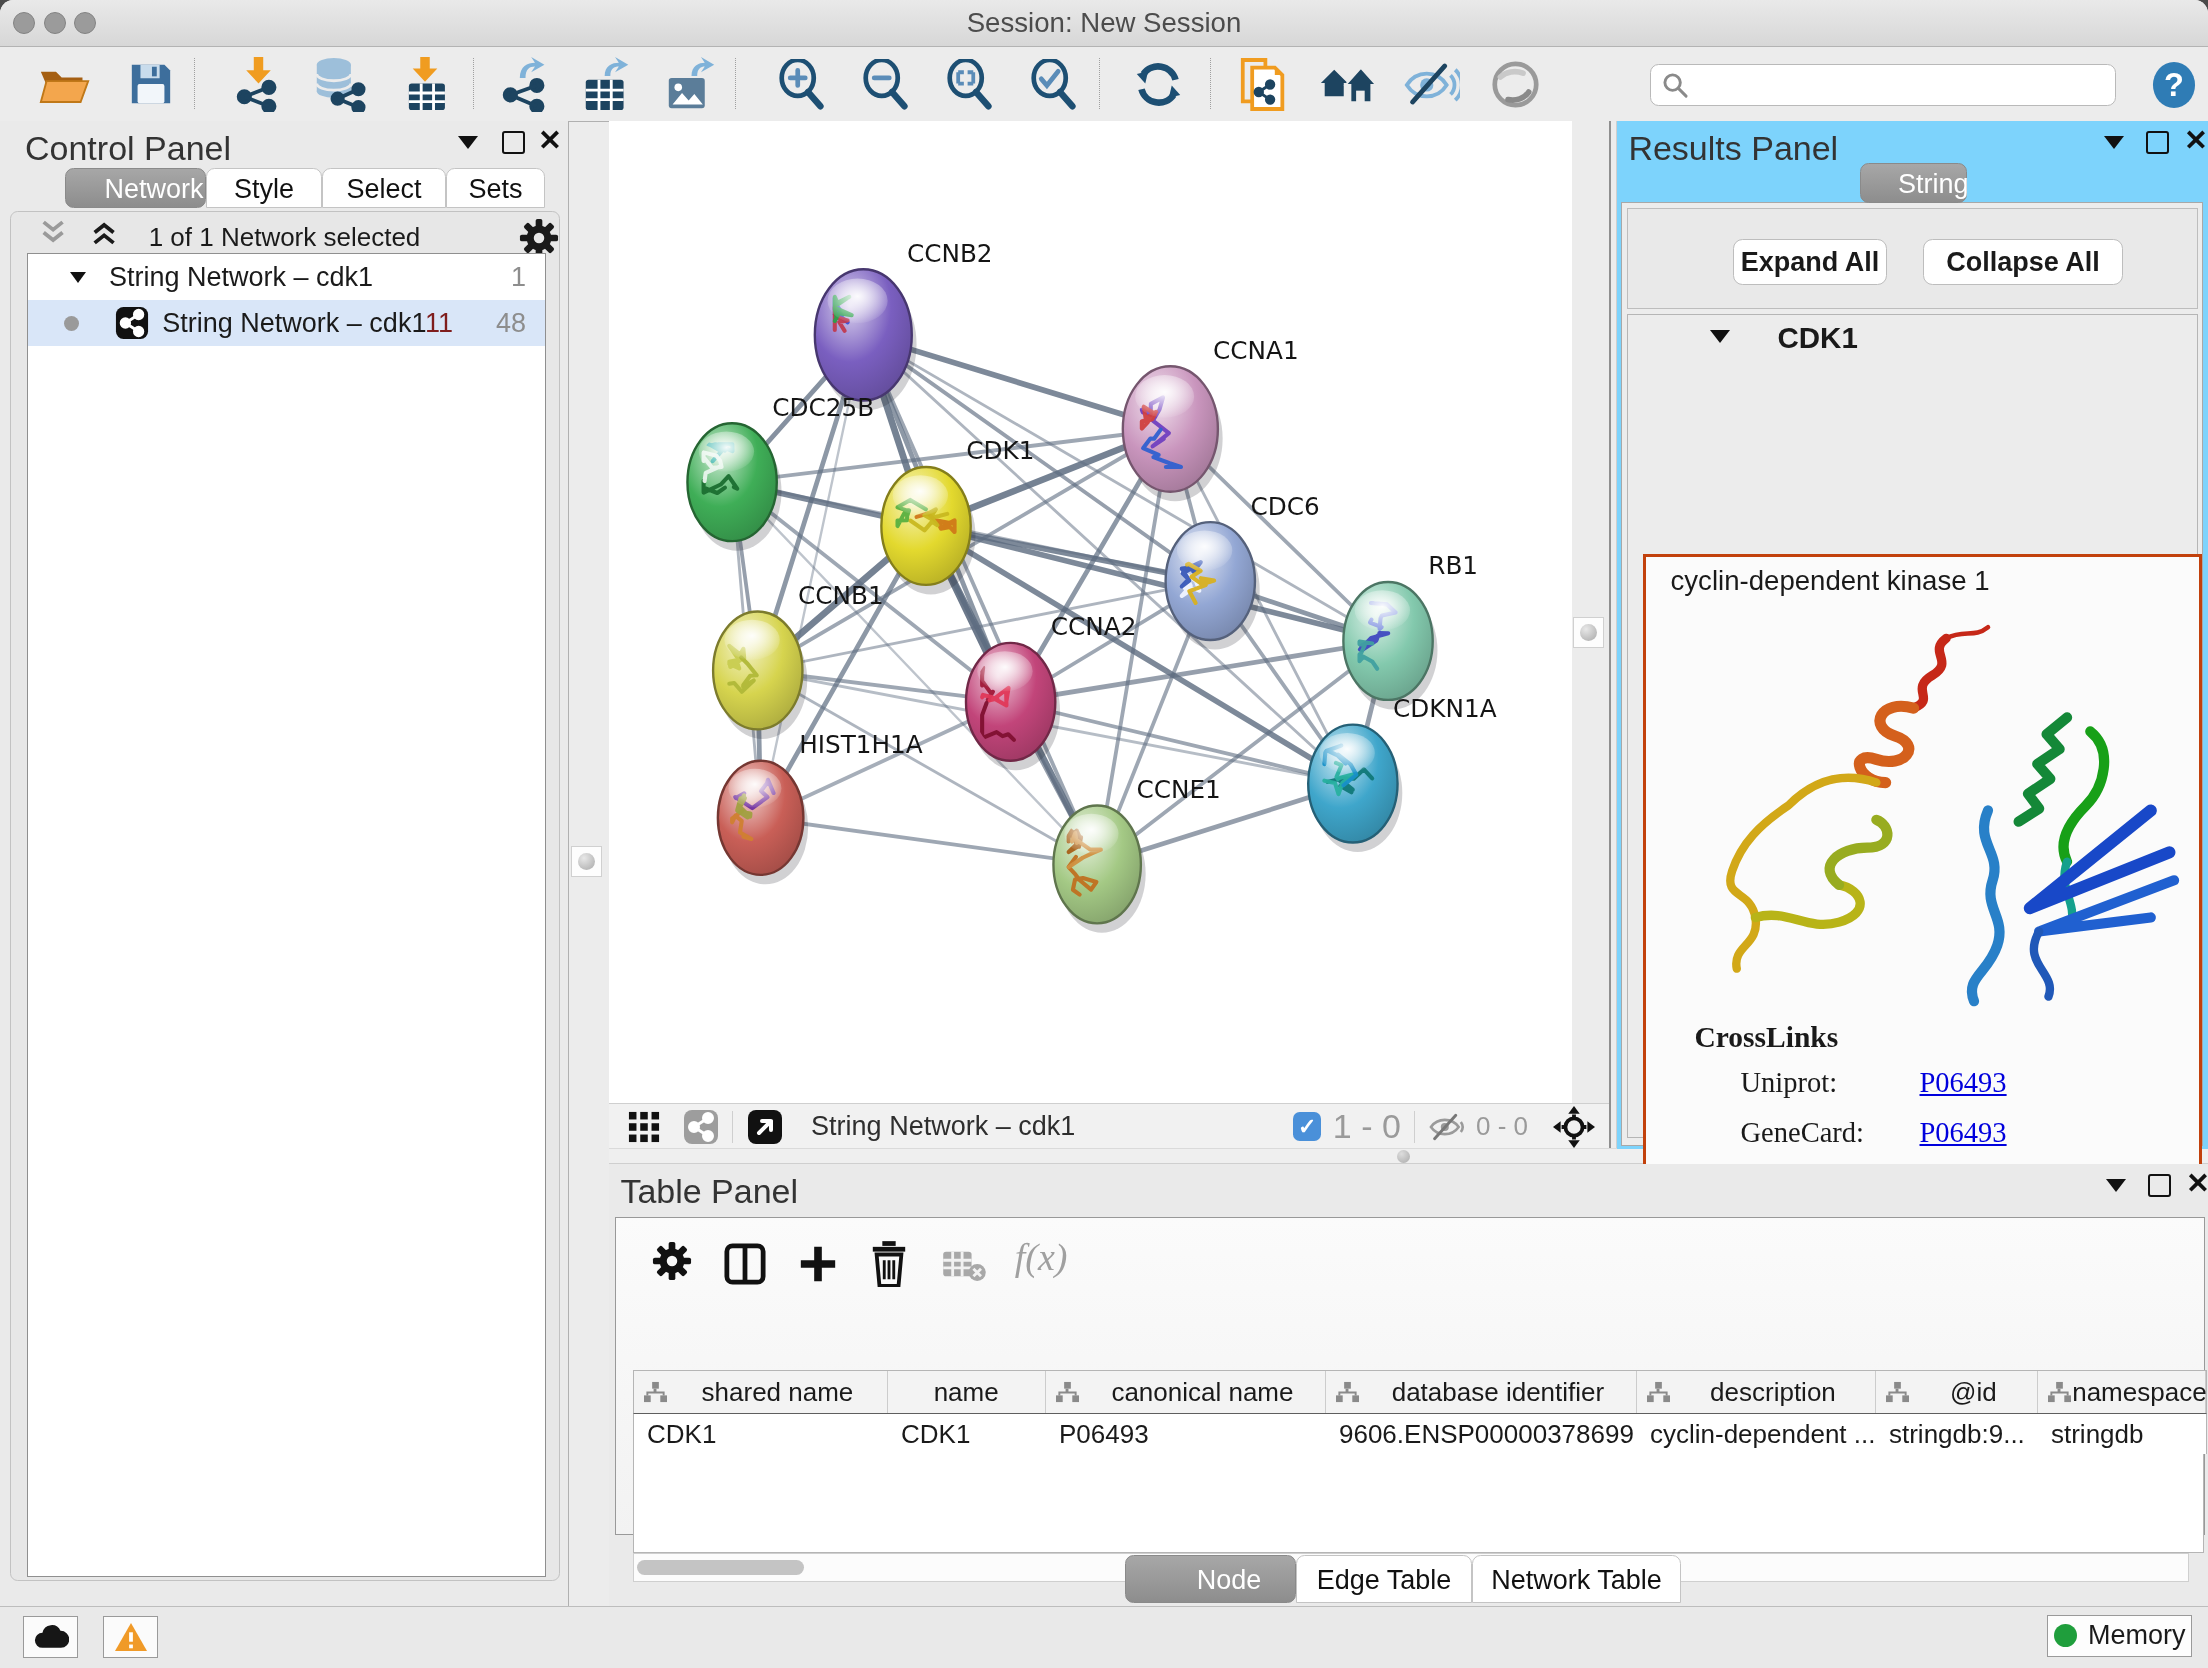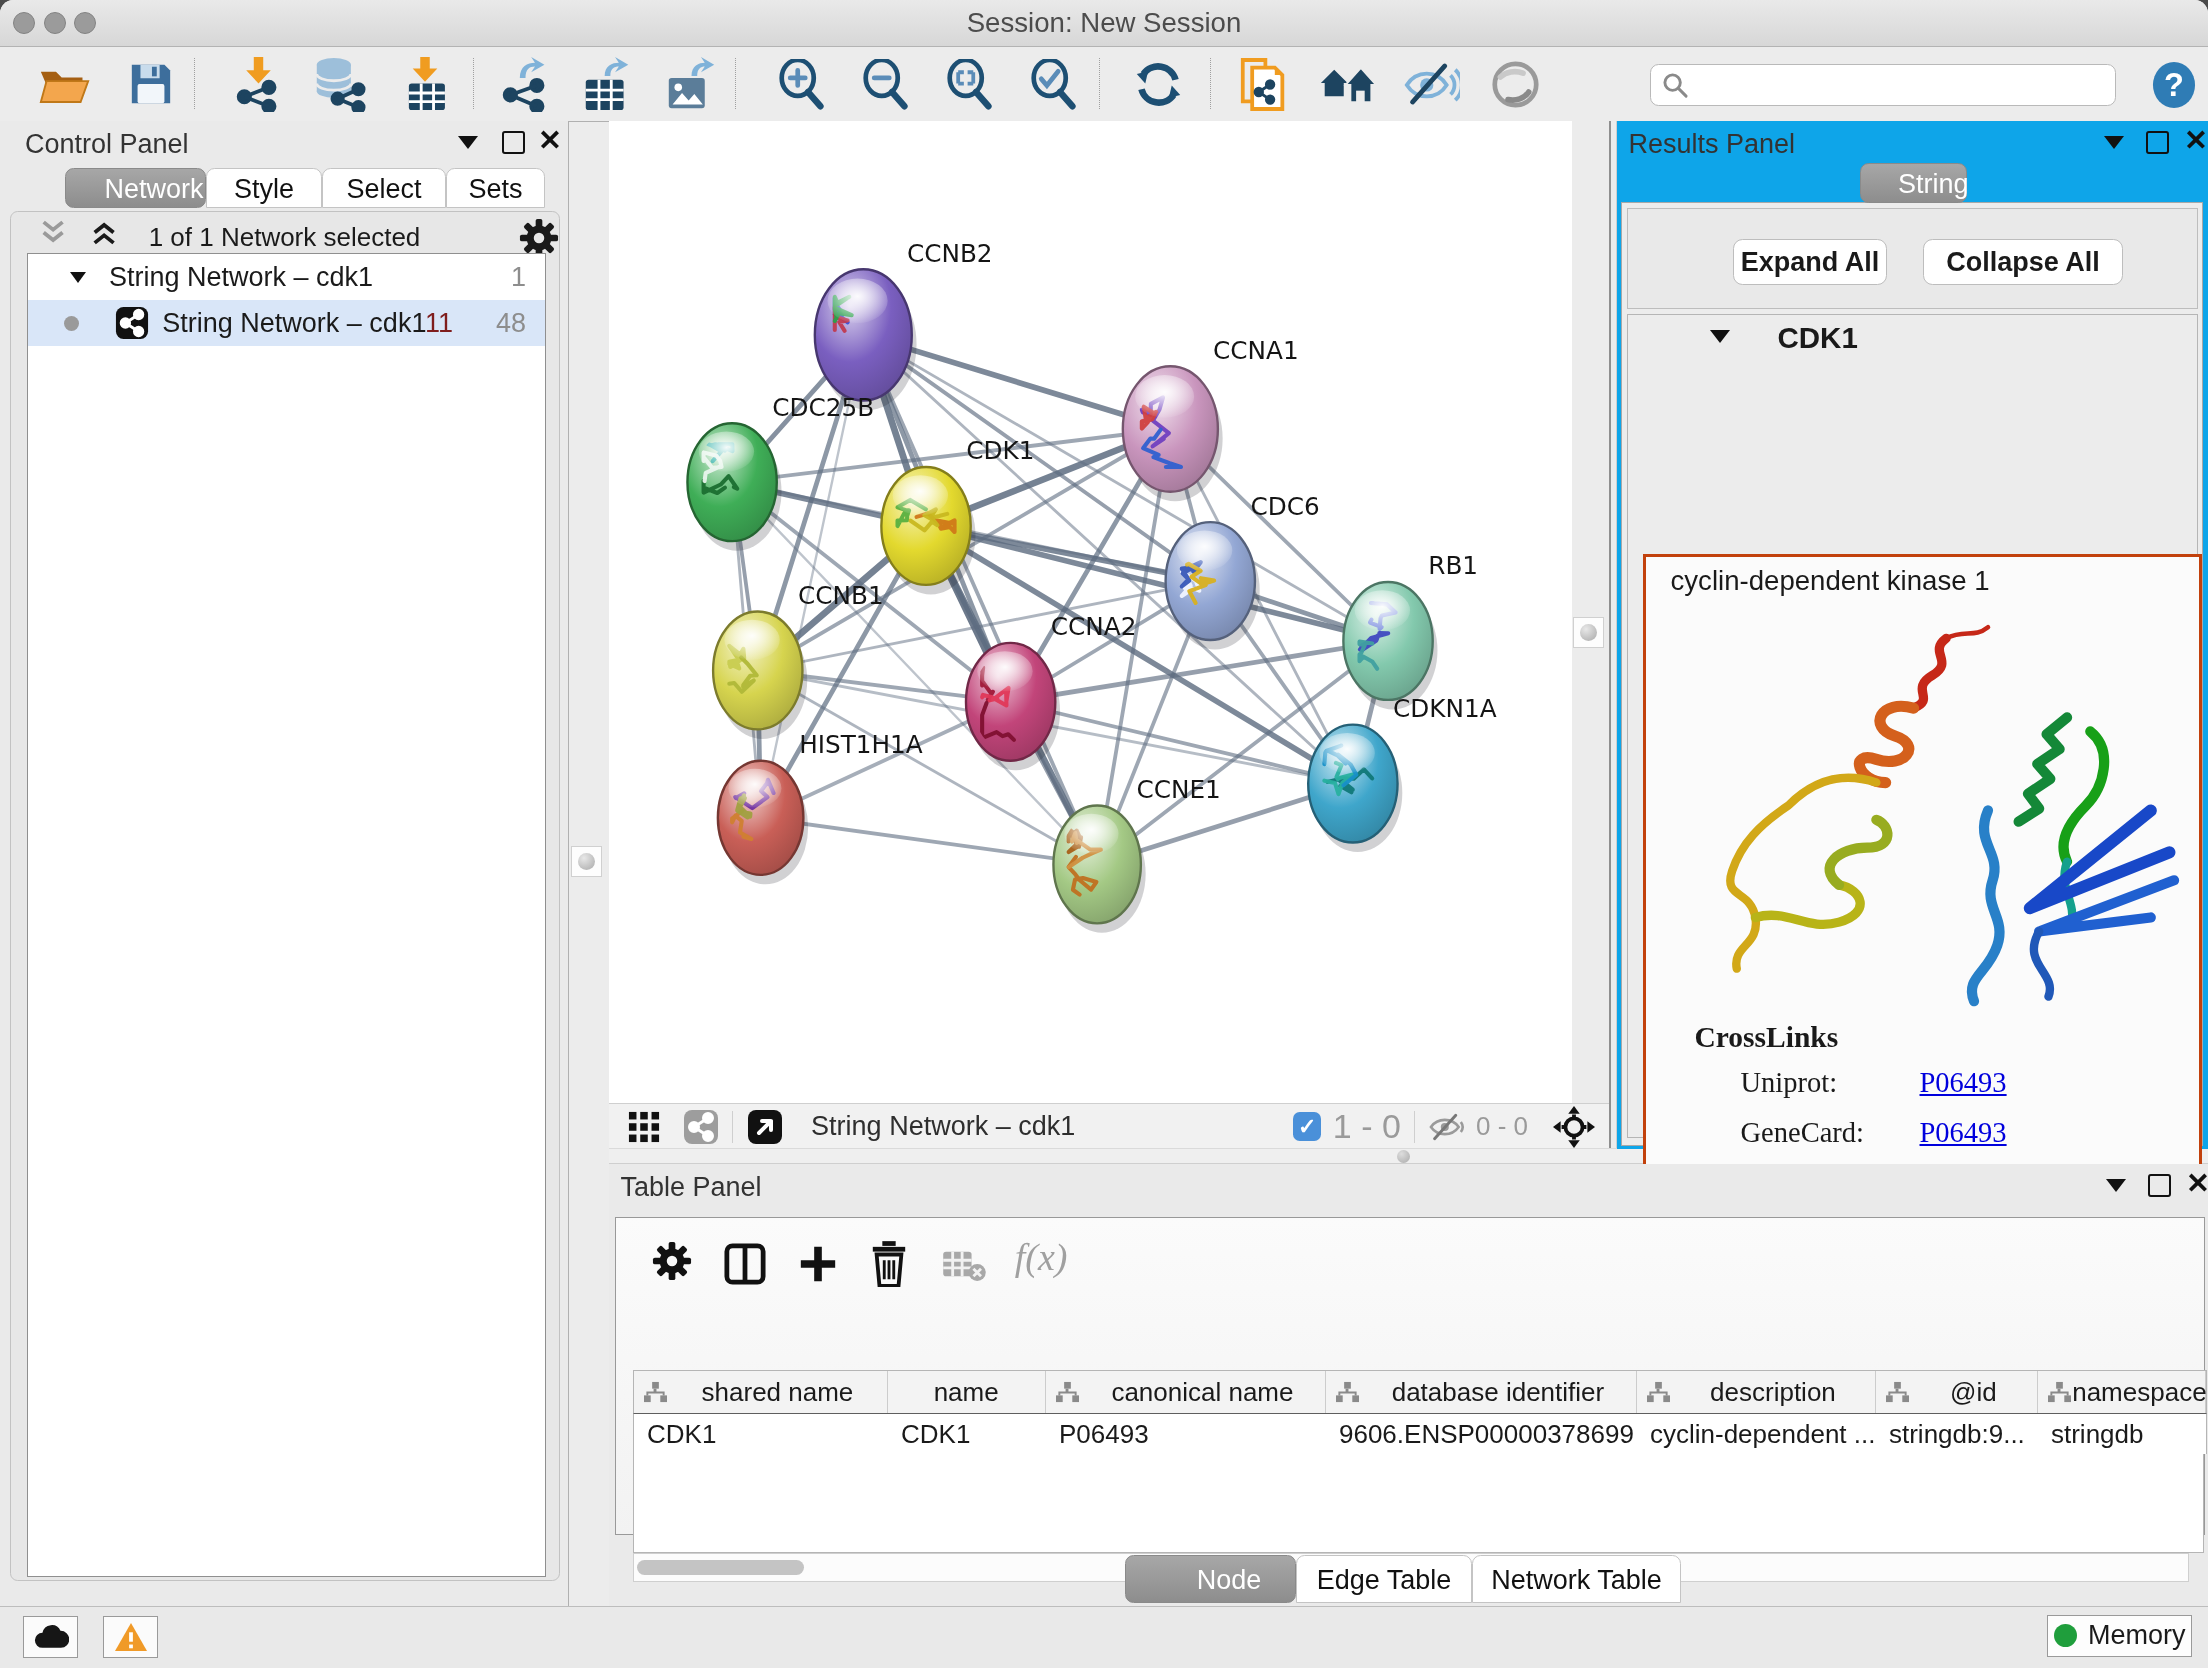--- a/index.html
+++ b/index.html
@@ -13,41 +13,41 @@
   #win-title{left:0;top:0;width:2208px;height:46px;line-height:46px;text-align:center;
              font-size:27.6px;color:#4c4c4c;}
   
   #toolbar{left:0;top:47px;width:2208px;height:74px;background:#ececec;border-bottom:1px solid #b0b0b0;}
   .tb{width:59px;height:59px;top:7.6px;display:flex;align-items:center;justify-content:center;cursor:default;}
   .tbsep{top:11.4px;width:0;height:51px;border-left:1.9px dotted #9f9f9f;}
   #searchbox{left:1650px;top:17px;width:466px;height:42px;background:#fff;border:1.9px solid #b9b9b9;
              border-radius:8.6px;display:flex;align-items:center;padding-left:11.4px;box-sizing:border-box;}
   #help-btn{left:2151px;top:13.3px;width:46px;height:49px;display:flex;align-items:center;justify-content:center;}
   
-  .ptitle{font-size:27px;color:#333;}
+  .ptitle{font-size:34px;color:#333;}
   .tab{height:40px;line-height:40px;text-align:center;font-size:27px;background:#fff;
        border:1px solid #c4c4c4;border-radius:8.6px 8.6px 0 0;color:#111;box-sizing:border-box;}
   .tab.sel{background:linear-gradient(#a7a7a7,#8d8d8d);color:#fff;border:1px solid #8a8a8a;border-radius:8.6px;padding-left:37px;}
   
   #control-panel{left:0;top:121px;width:569px;height:1486px;background:#eaeaea;border-right:1.9px solid #b0b0b0;box-sizing:border-box;}
   #cp-box{left:9.5px;top:90px;width:550px;height:1370px;border:1.9px solid #c2c2c2;border-radius:7.6px;background:#e7e7e7;box-sizing:border-box;}
   #cp-list{left:27px;top:132px;width:519px;height:1324px;background:#fff;border:1.9px solid #8f8f8f;box-sizing:border-box;}
   .tree-row{position:relative;width:100%;height:46px;display:flex;align-items:center;font-size:27px;}
   
   #network-view{left:609px;top:121px;width:1001px;height:1027px;background:#ececec;}
   #net-canvas{left:0;top:0;width:963px;height:982px;background:#fff;border-right:1px solid #d5d5d5;}
   #net-gutter{left:963px;top:0;width:38px;height:982px;background:#ececec;}
   #net-bottombar{left:0;top:982px;width:1001px;height:45px;background:#f1f1f1;border-top:1px solid #cfcfcf;display:flex;align-items:center;}
   .nb-sep{width:0;height:32px;border-left:1px solid #cfcfcf;margin:0 13.3px;}
   #divider-vert{left:1609px;top:121px;width:7.6px;height:1028px;background:#ececec;border-left:2.9px solid #8f8f8f;border-right:1px solid #cfcfcf;box-sizing:border-box;}
   .handle{width:28.5px;height:28.5px;background:#fdfdfd;border:1px solid #d0d0d0;display:flex;align-items:center;justify-content:center;}
   .handle i{display:block;width:17px;height:17px;border-radius:50%;background:radial-gradient(circle at 35% 30%,#e8e8e8,#a8a8a8);}
   #hsplit{left:609px;top:1148px;width:1600px;height:16px;background:#efefef;border-top:1px solid #dadada;border-bottom:1px solid #cfcfcf;box-sizing:border-box;}
   
-  #results-panel{left:1617px;top:121px;width:592px;height:1028px;background:#0ea5e9;}
+  #results-panel{left:1617px;top:121px;width:592px;height:1028px;background:#7dd3fc;}
   #rp-outer{left:3.8px;top:81px;width:582px;height:944px;border:1.9px solid #a8a8a8;box-sizing:border-box;background:#ececec;}
   #rp-strip{left:9.5px;top:87px;width:571px;height:101px;border:1.9px solid #bdbdbd;box-sizing:border-box;background:#e9e9e9;}
   .rp-btn{top:118px;height:44px;background:#fff;border:1.9px solid #bdbdbd;border-radius:9.5px;font-size:27px;
           display:flex;align-items:center;justify-content:center;font-weight:bold;}
   #rp-entry{left:9.5px;top:193px;width:571px;height:824px;border:1.9px solid #b5b5b5;box-sizing:border-box;background:#ececec;}
   #rp-content{left:15px;top:239px;width:559px;height:772px;background:#fbfbfb;border:3px solid #c2410c;box-sizing:border-box;}
   .serif{font-family:"Liberation Serif",serif;}
   .xrow{position:relative;height:50px;font-size:28.5px;}
   .xlabel{position:absolute;left:95px;}
   .xval{position:absolute;left:274px;color:#0000dd;text-decoration:underline;cursor:pointer;}

